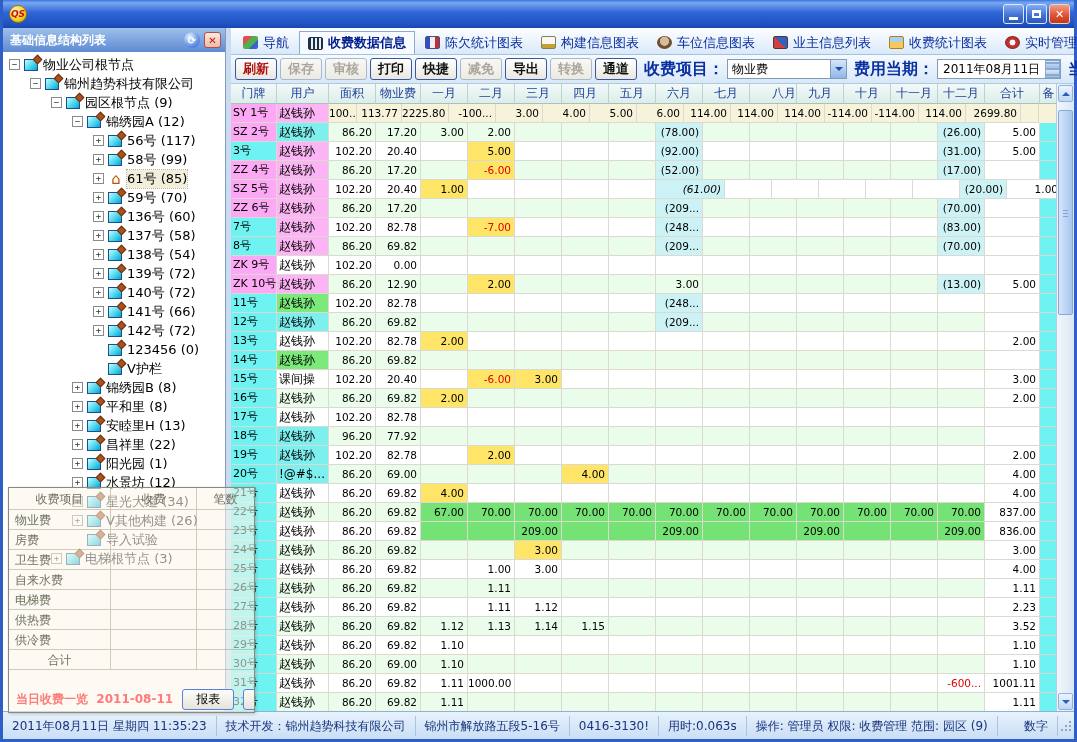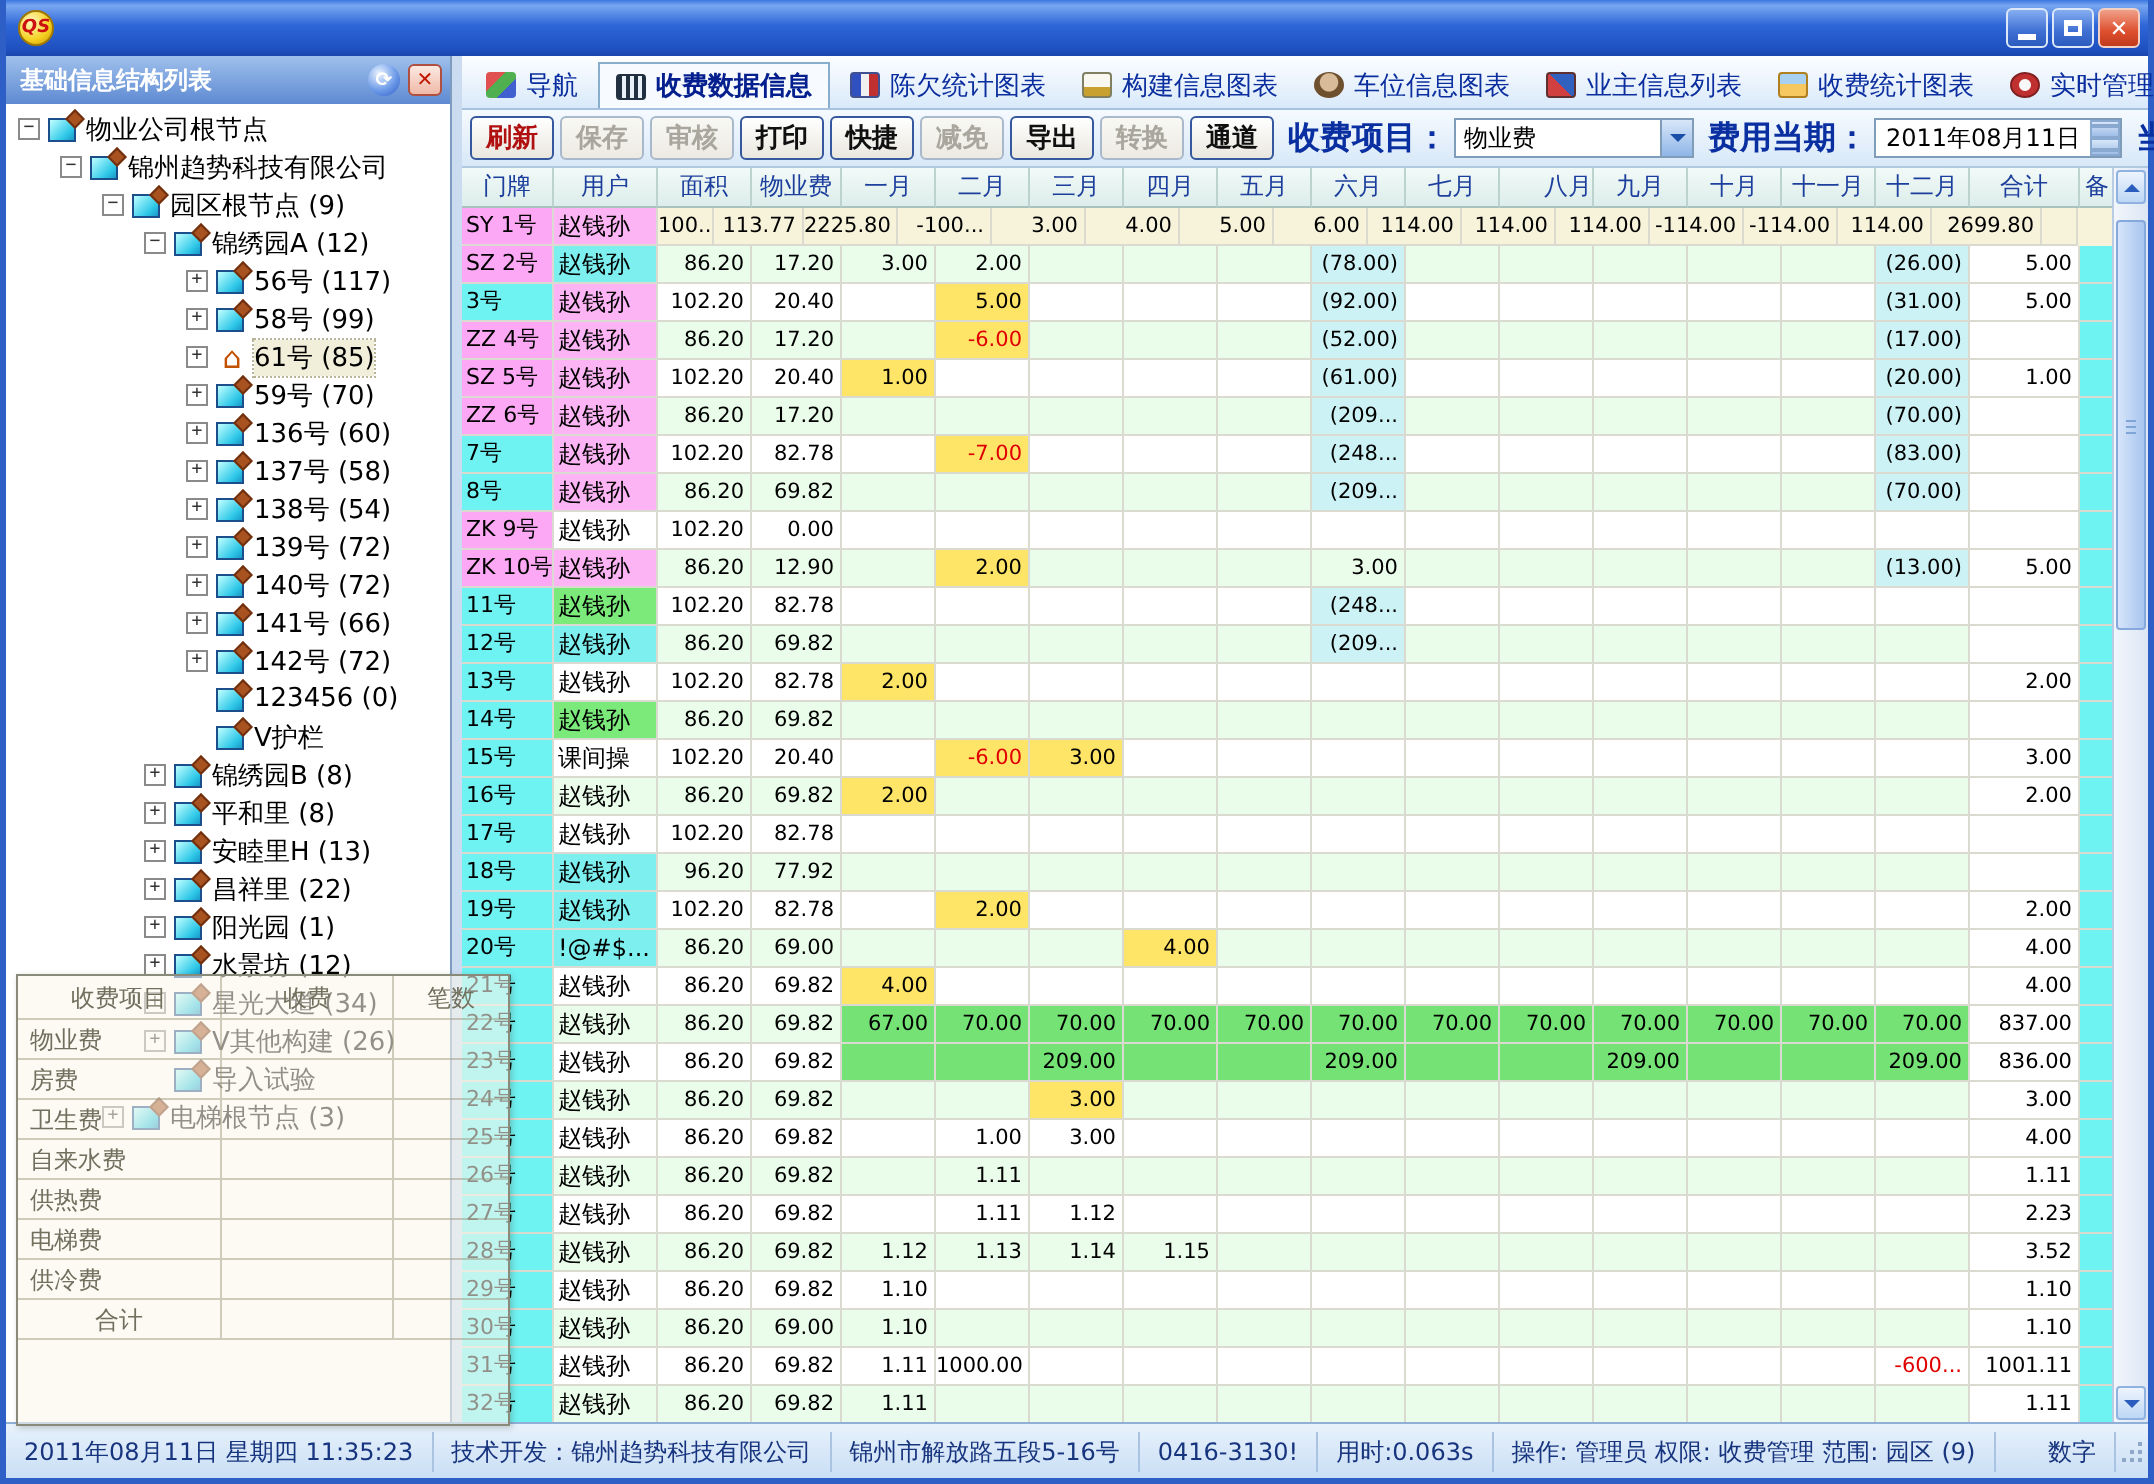--- a/index.html
+++ b/index.html
@@ -506,21 +506,21 @@
                 <div class="grow r-white">
                   <div class="cell cell-plate p-pink" style="width: 46px;">SZ 5号</div>
                   <div class="cell cell-user u-pink" style="width: 52px;">赵钱孙</div>
                   <div class="cell cell-num" style="width: 47px;">102.20</div>
                   <div class="cell cell-num" style="width: 45px;">20.40</div>
                   <div class="cell cell-num h-y" style="width: 47px;">1.00</div>
                   <div class="cell cell-num" style="width: 47px;"></div>
                   <div class="cell cell-num" style="width: 47px;"></div>
                   <div class="cell cell-num" style="width: 47px;"></div>
                   <div class="cell cell-num" style="width: 47px;"></div>
-                  <div class="cell cell-num h-c" style="width: 47px;">(61.00)</div>
+                  <div class="cell cell-num h-c" style="width: 69px; font-style: italic;">(61.00)</div>
                   <div class="cell cell-num" style="width: 47px;"></div>
                   <div class="cell cell-num" style="width: 47px;"></div>
                   <div class="cell cell-num" style="width: 47px;"></div>
                   <div class="cell cell-num" style="width: 47px;"></div>
                   <div class="cell cell-num" style="width: 47px;"></div>
                   <div class="cell cell-num h-c" style="width: 47px;">(20.00)</div>
                   <div class="cell cell-num cell-total" style="width: 55px;">1.00</div>
                   <div class="cell cell-remark" style="width: 18px;"></div>
                 </div>
                 <div class="grow r-green">
@@ -1112,34 +1112,41 @@
           <span class="ov-cell c1">卫生费</span>
           <span class="ov-cell c2"></span>
           <span class="ov-cell c3"></span>
         </div>
         <div class="ov-row">
           <span class="ov-cell c1">自来水费</span>
           <span class="ov-cell c2"></span>
           <span class="ov-cell c3"></span>
         </div>
         <div class="ov-row">
-          <span class="ov-cell c1">供热费</span>
+          <span class="ov-cell c1">电梯费</span>
           <span class="ov-cell c2"></span>
           <span class="ov-cell c3"></span>
         </div>
         <div class="ov-row">
-          <span class="ov-cell c1">电梯费</span>
+          <span class="ov-cell c1">供热费</span>
           <span class="ov-cell c2"></span>
           <span class="ov-cell c3"></span>
         </div>
         <div class="ov-row">
           <span class="ov-cell c1">供冷费</span>
           <span class="ov-cell c2"></span>
           <span class="ov-cell c3"></span>
         </div>
         <div class="ov-row total">
           <span class="ov-cell c1">合计</span>
           <span class="ov-cell c2"></span>
           <span class="ov-cell c3"></span>
         </div>
       </div>
+    <div class="ov-footer">
+      <span class="ov-title">
+        <span>当日收费一览</span>&nbsp;&nbsp;<span>2011-08-11</span>
+      </span>
+      <button class="xp-btn">报表</button>
+      <button class="xp-btn">取消</button>
+    </div>
   </div>
 </div>
 
 </body></html>

